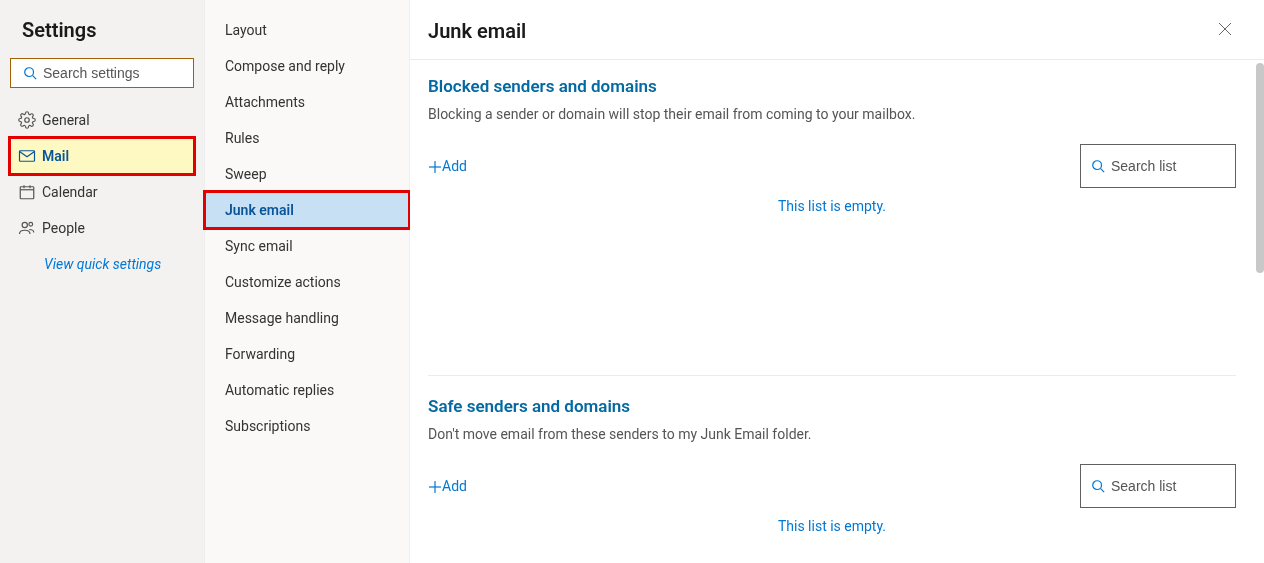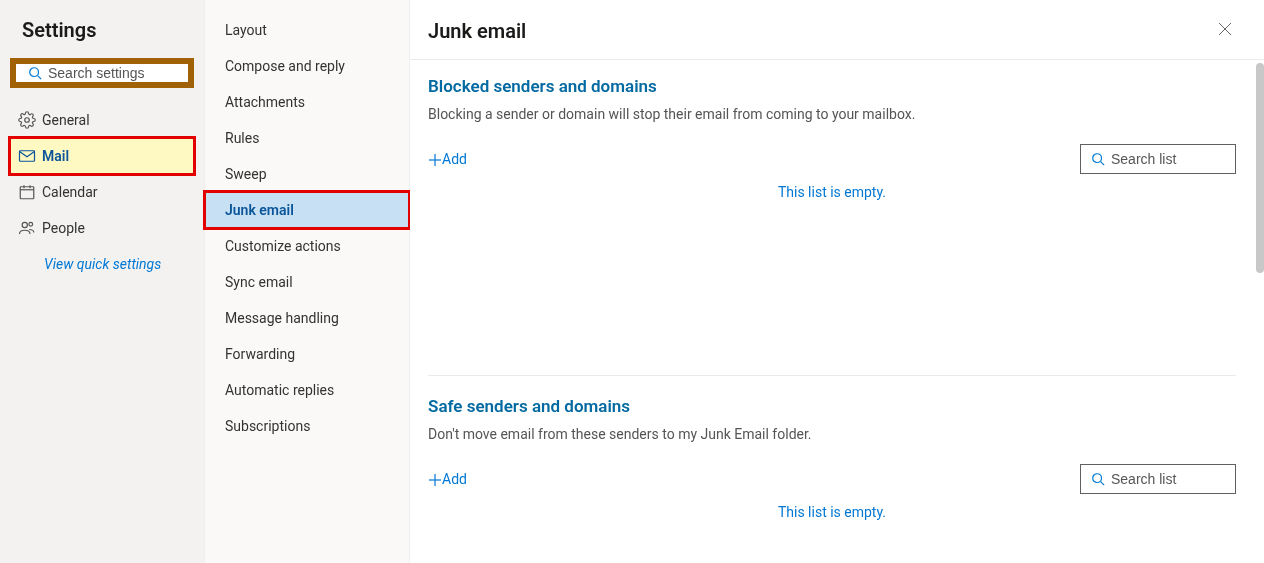--- a/index.html
+++ b/index.html
@@ -25,21 +25,21 @@
   .sidebar-title {
     font-size: 20px;
     font-weight: 600;
     color: #1b1a19;
     margin-left: 12px;
     margin-bottom: 16px;
   }
   .search-box {
     display: flex;
     align-items: center;
-    border: 6px solid #a16207;
+    border: 1px solid #a16207;
     background: #fff;
     height: 30px;
     padding: 0 8px;
     margin-bottom: 14px;
   }
   .search-box svg { flex-shrink: 0; margin-right: 6px; margin-left: 4px;}
   .search-box input {
     border: none;
     outline: none;
     flex: 1;
@@ -157,21 +157,21 @@
     align-items: flex-end;
     color: #0078d4;
     cursor: pointer;
     font-size: 14px;
   }
   .add-link svg { width: 14px; height: 14px; }
   .search-list-box {
     display: flex;
     align-items: center;
     border: 1px solid #606060;
-    height: 30px;
+    height: 44px;
     width: 156px;
     padding: 0 8px;
   }
   .search-list-box svg { flex-shrink: 0; margin-right: 6px; margin-left: 2px;}
   .search-list-box input {
     border: none;
     outline: none;
     flex: 1;
     font-size: 14px;
     color: #333;
@@ -250,22 +250,22 @@
   <div class="quick-settings">View quick settings</div>
 </div>
 
 <div class="subnav">
   <div class="subnav-item">Layout</div>
   <div class="subnav-item">Compose and reply</div>
   <div class="subnav-item">Attachments</div>
   <div class="subnav-item">Rules</div>
   <div class="subnav-item">Sweep</div>
   <div class="subnav-item selected highlighted">Junk email</div>
+  <div class="subnav-item">Sync email</div>
   <div class="subnav-item">Customize actions</div>
-  <div class="subnav-item">Sync email</div>
   <div class="subnav-item">Message handling</div>
   <div class="subnav-item">Forwarding</div>
   <div class="subnav-item">Automatic replies</div>
   <div class="subnav-item">Subscriptions</div>
 </div>
 
 <div class="main">
   <div class="main-header">
     <div class="main-title">Junk email</div>
     <div class="close-btn">

